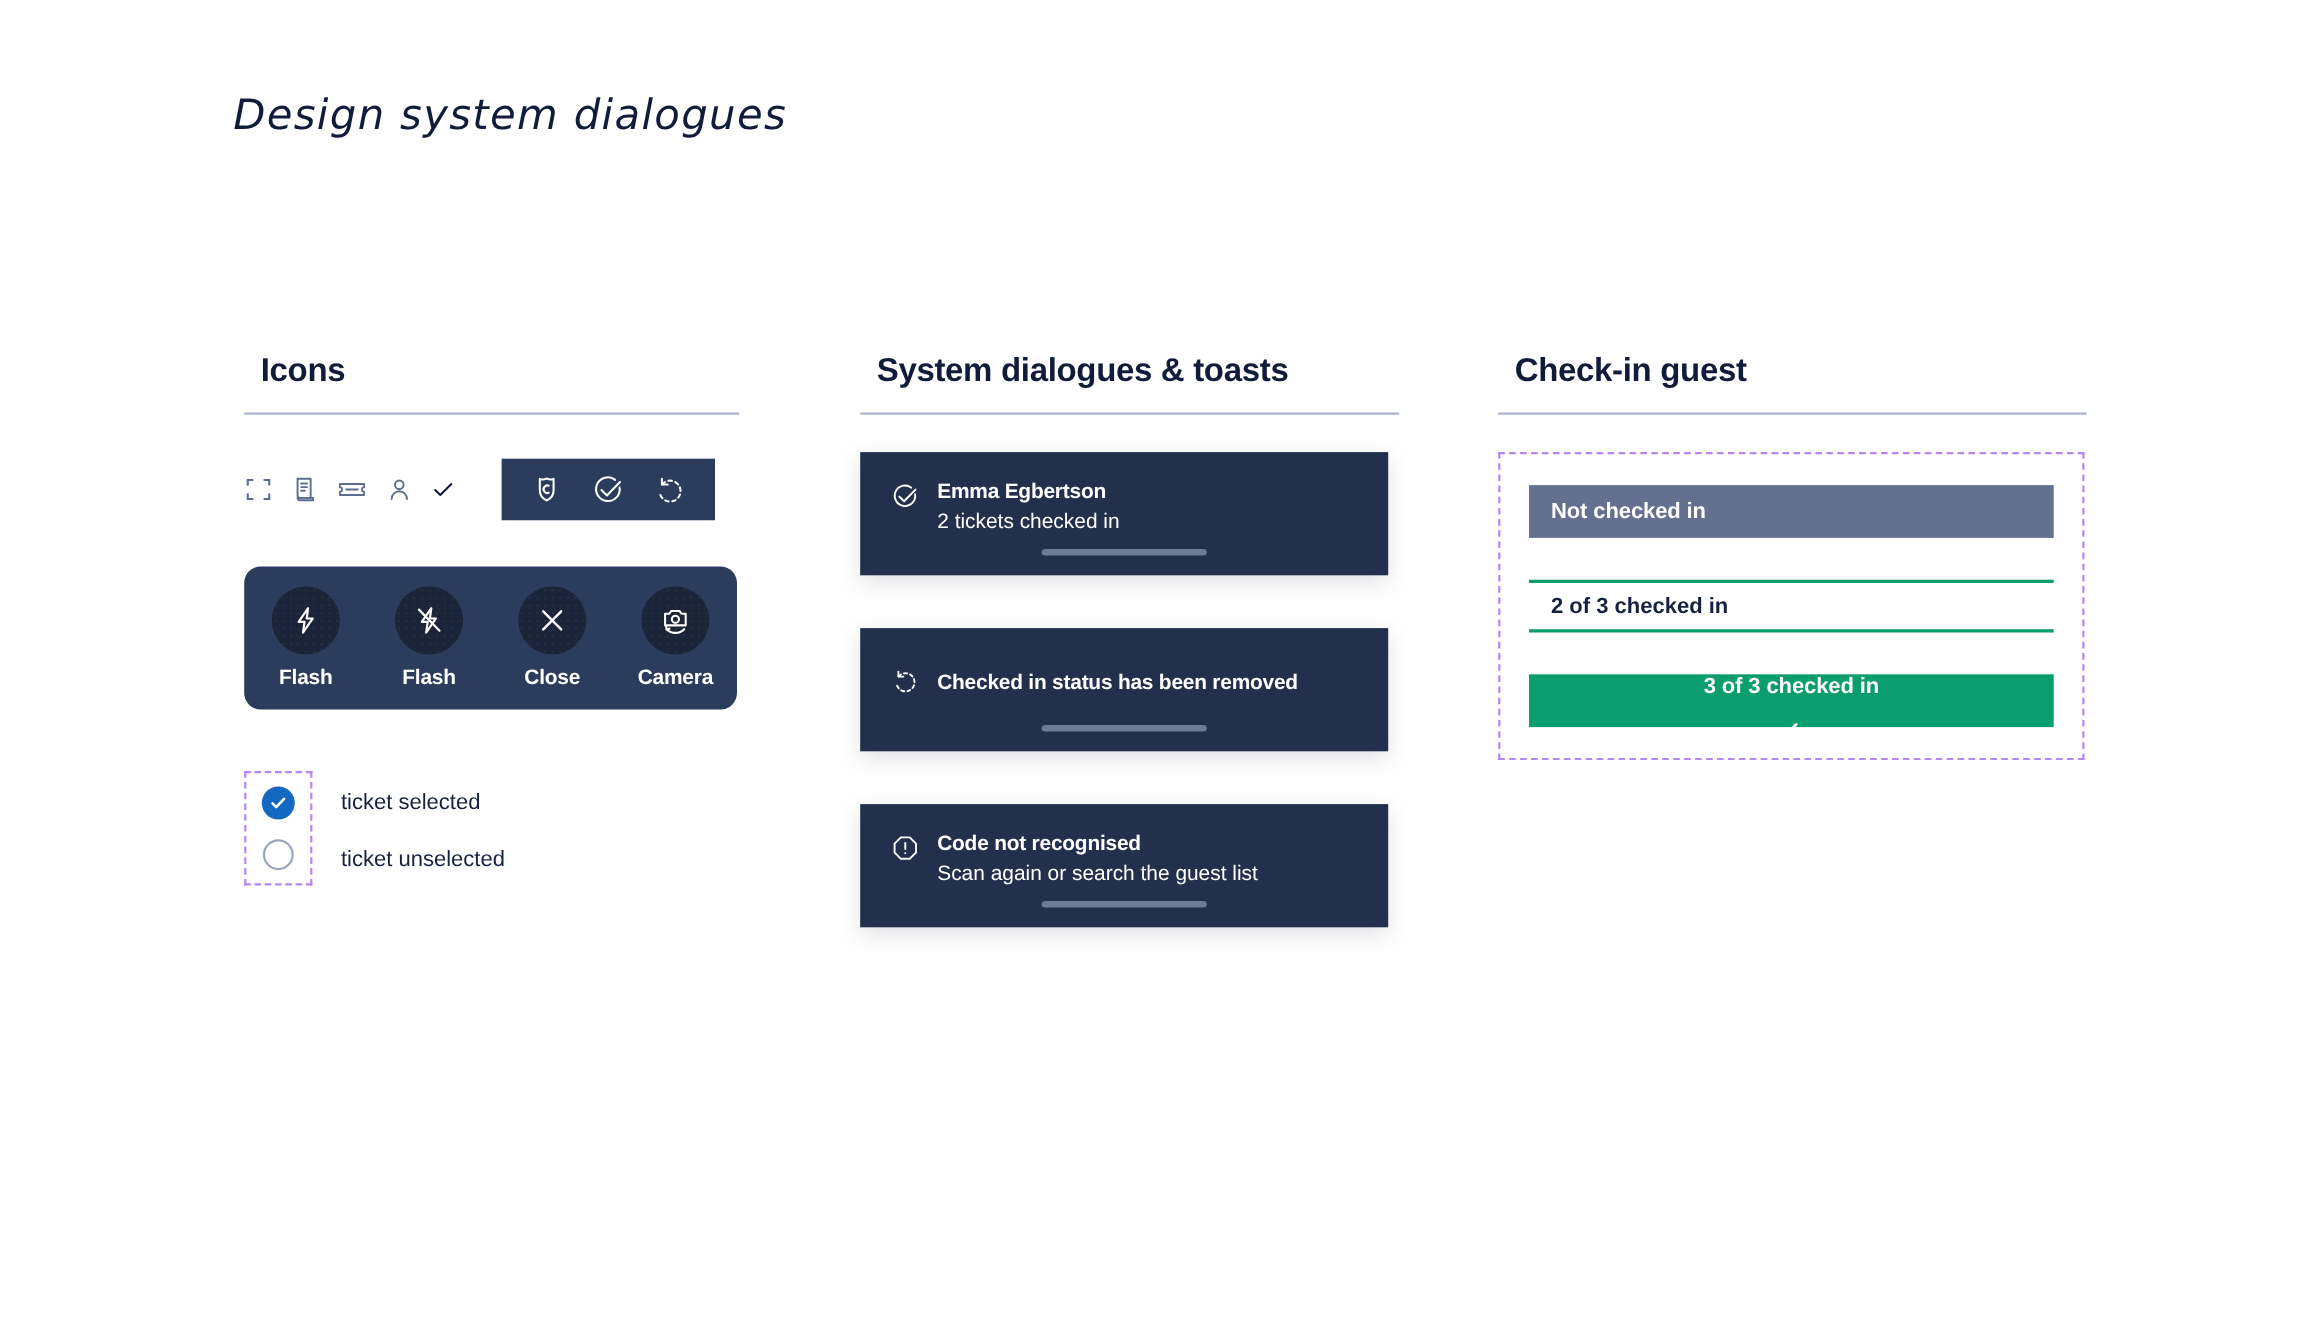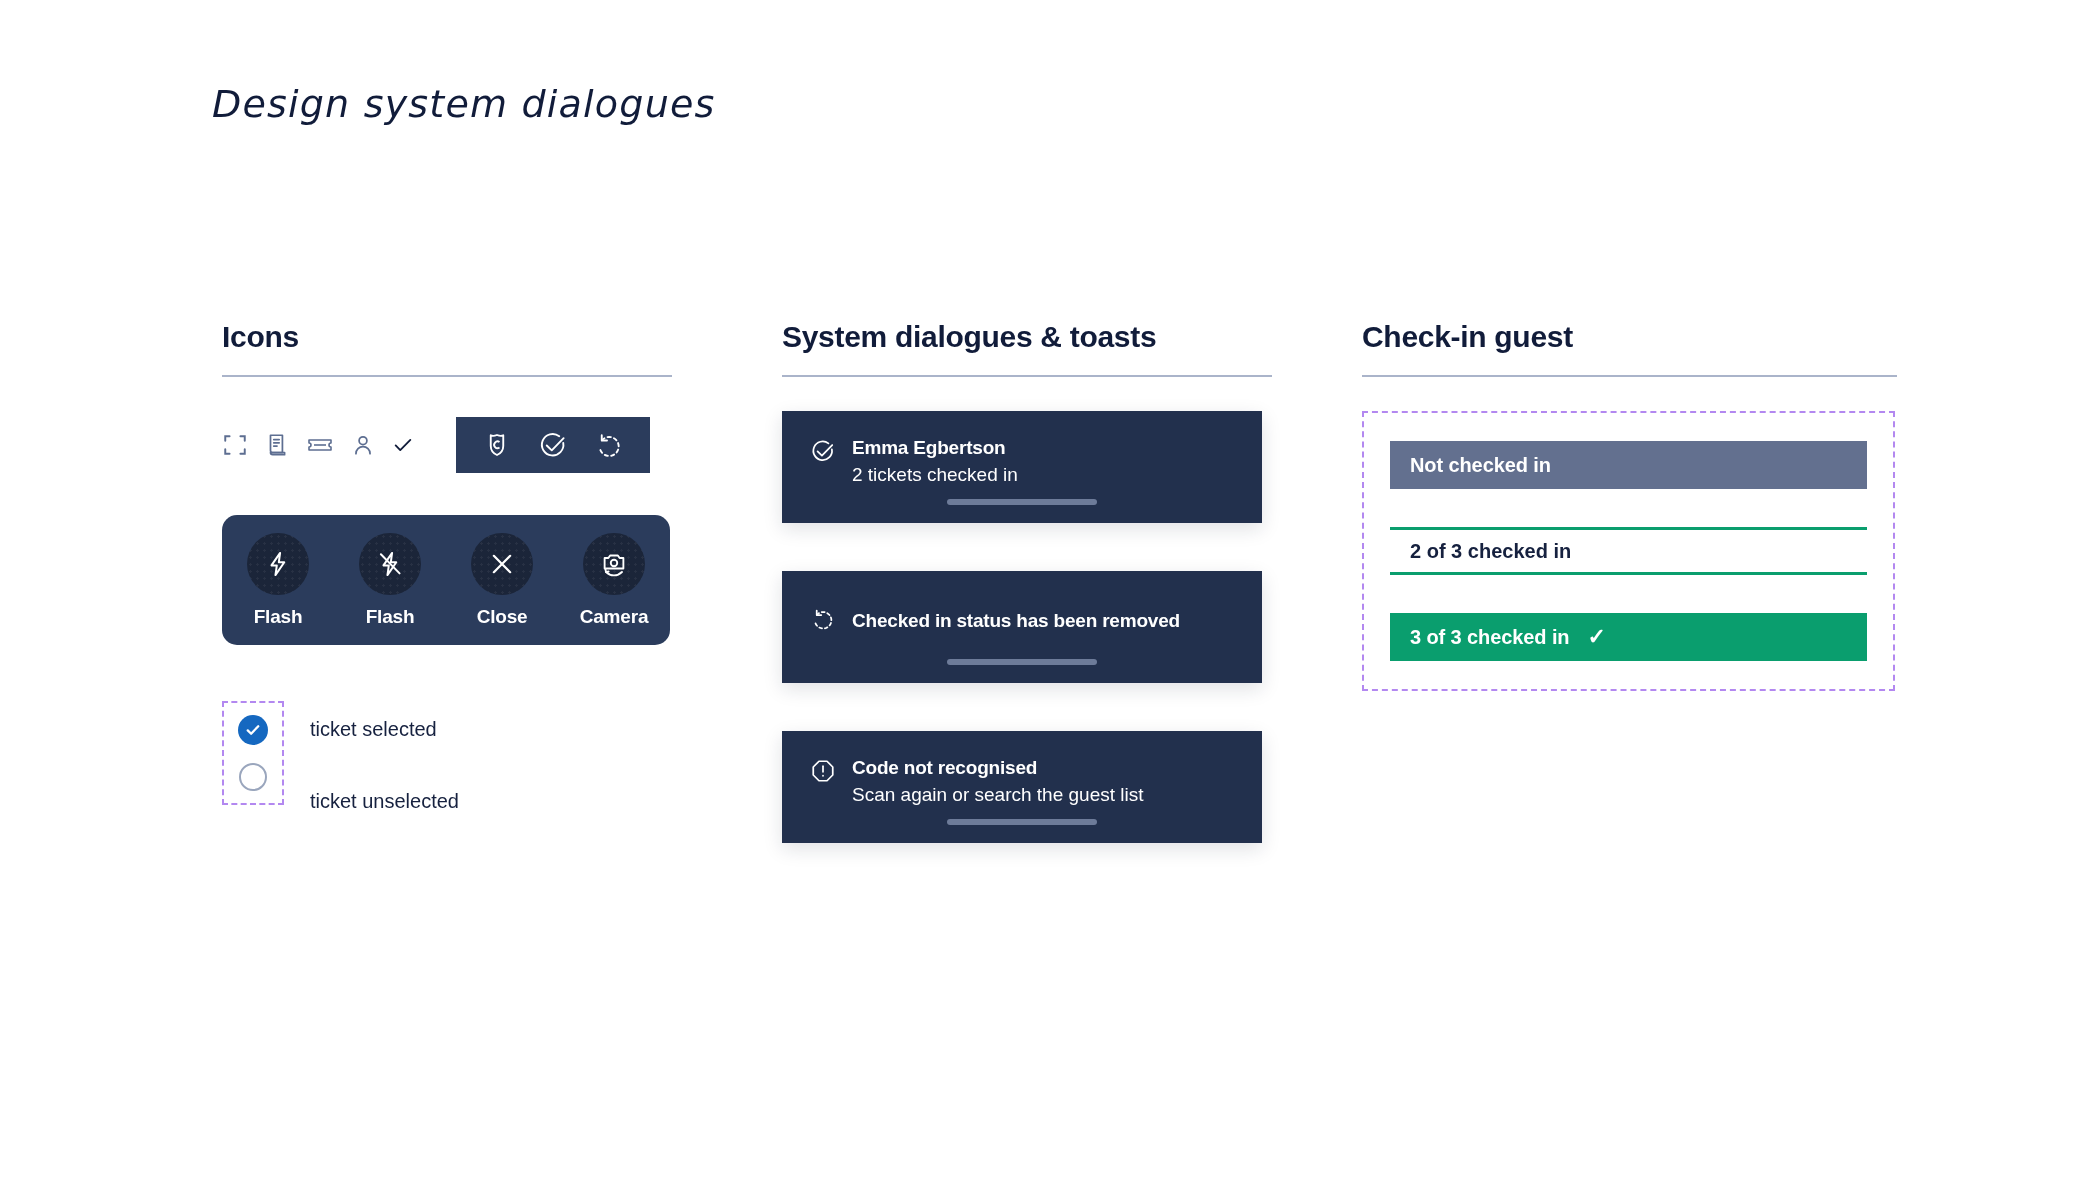--- a/index.html
+++ b/index.html
@@ -44,21 +44,21 @@
   }
   .col-icons   { left: 222px; width: 450px; }
   .col-toasts  { left: 782px; width: 490px; }
   .col-states  { left: 1362px; width: 535px; }
 
   .section-title {
     font-size: 30px;
     font-weight: bold;
     color: #111c3a;
     letter-spacing: -0.3px;
-    margin: 0 0 22px 0;
+    margin: 0 0 22px 15px;
     line-height: 1.1;
   }
   .section-rule {
     height: 2px;
     background: #aab4ca;
     width: 100%;
     margin-bottom: 40px;
   }
   .col-toasts .section-rule,
   .col-states .section-rule { margin-bottom: 34px; }
@@ -137,21 +137,21 @@
     border: 2px dashed #b388f0;
     padding: 12px 14px;
     display: flex;
     flex-direction: column;
     gap: 18px;
     align-items: center;
   }
   .legend-labels {
     display: flex;
     flex-direction: column;
-    gap: 52px;
+    gap: 32px;
     padding-left: 26px;
     padding-top: 18px;
   }
   .legend-label {
     font-size: 20px;
     font-weight: 500;
     color: #16213f;
     line-height: 1;
   }
   .cb-on {
@@ -225,21 +225,21 @@
     height: 48px;
     display: flex;
     align-items: center;
     padding: 0 20px;
     box-sizing: border-box;
     font-size: 20px;
     font-weight: bold;
     letter-spacing: -0.1px;
   }
   .state-notchecked { background: #63708f; color: #ffffff; }
-  .state-complete   { background: #0a9e6e; color: #ffffff; gap: 18px; }
+  .state-complete   { background: #0a9e6e; color: #ffffff; gap: 18px; flex-direction: column; }
   .state-partial-wrap { margin: 38px 0; }
   .state-partial {
     border-top: 3px solid #0a9e6e;
     border-bottom: 3px solid #0a9e6e;
     height: 48px;
     display: flex;
     align-items: center;
     padding: 0 20px;
     box-sizing: border-box;
     color: #16213f;

